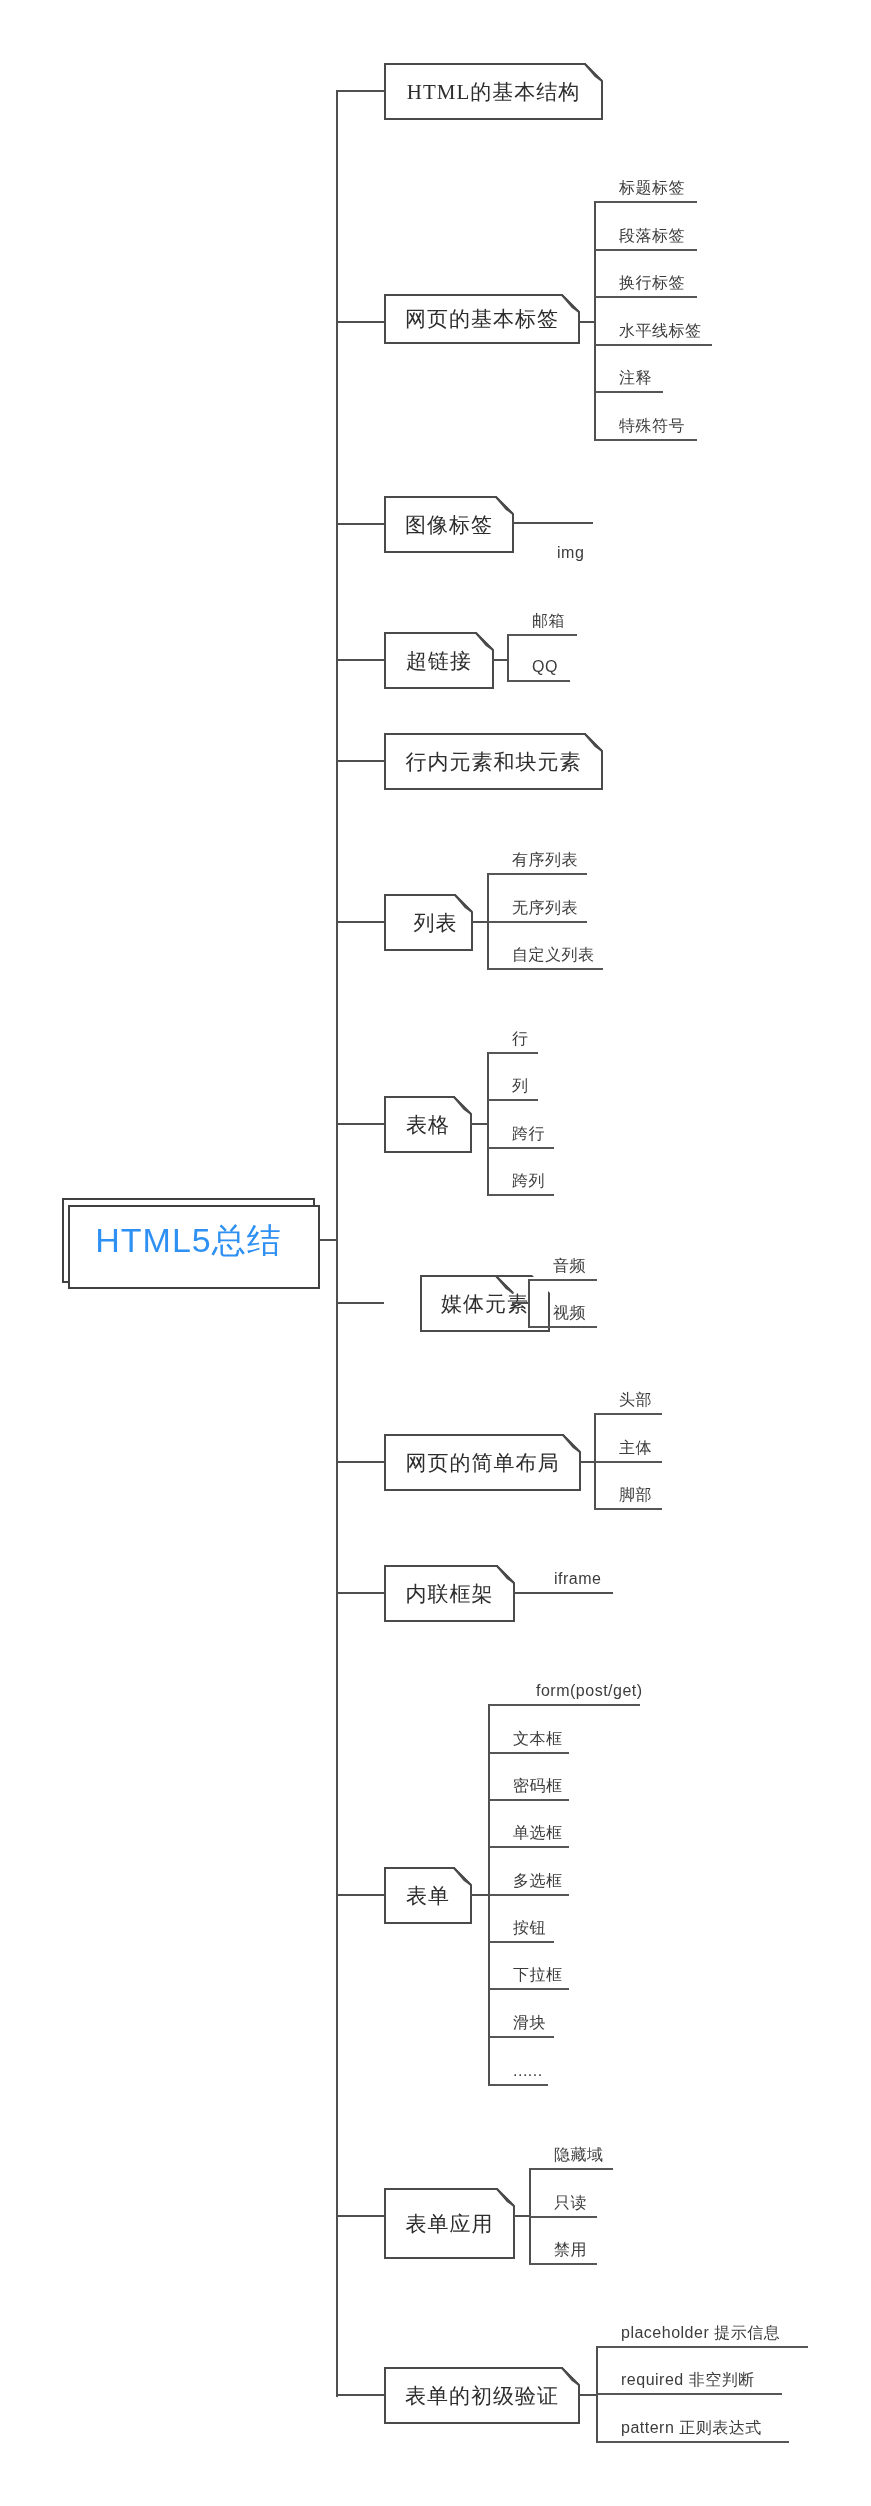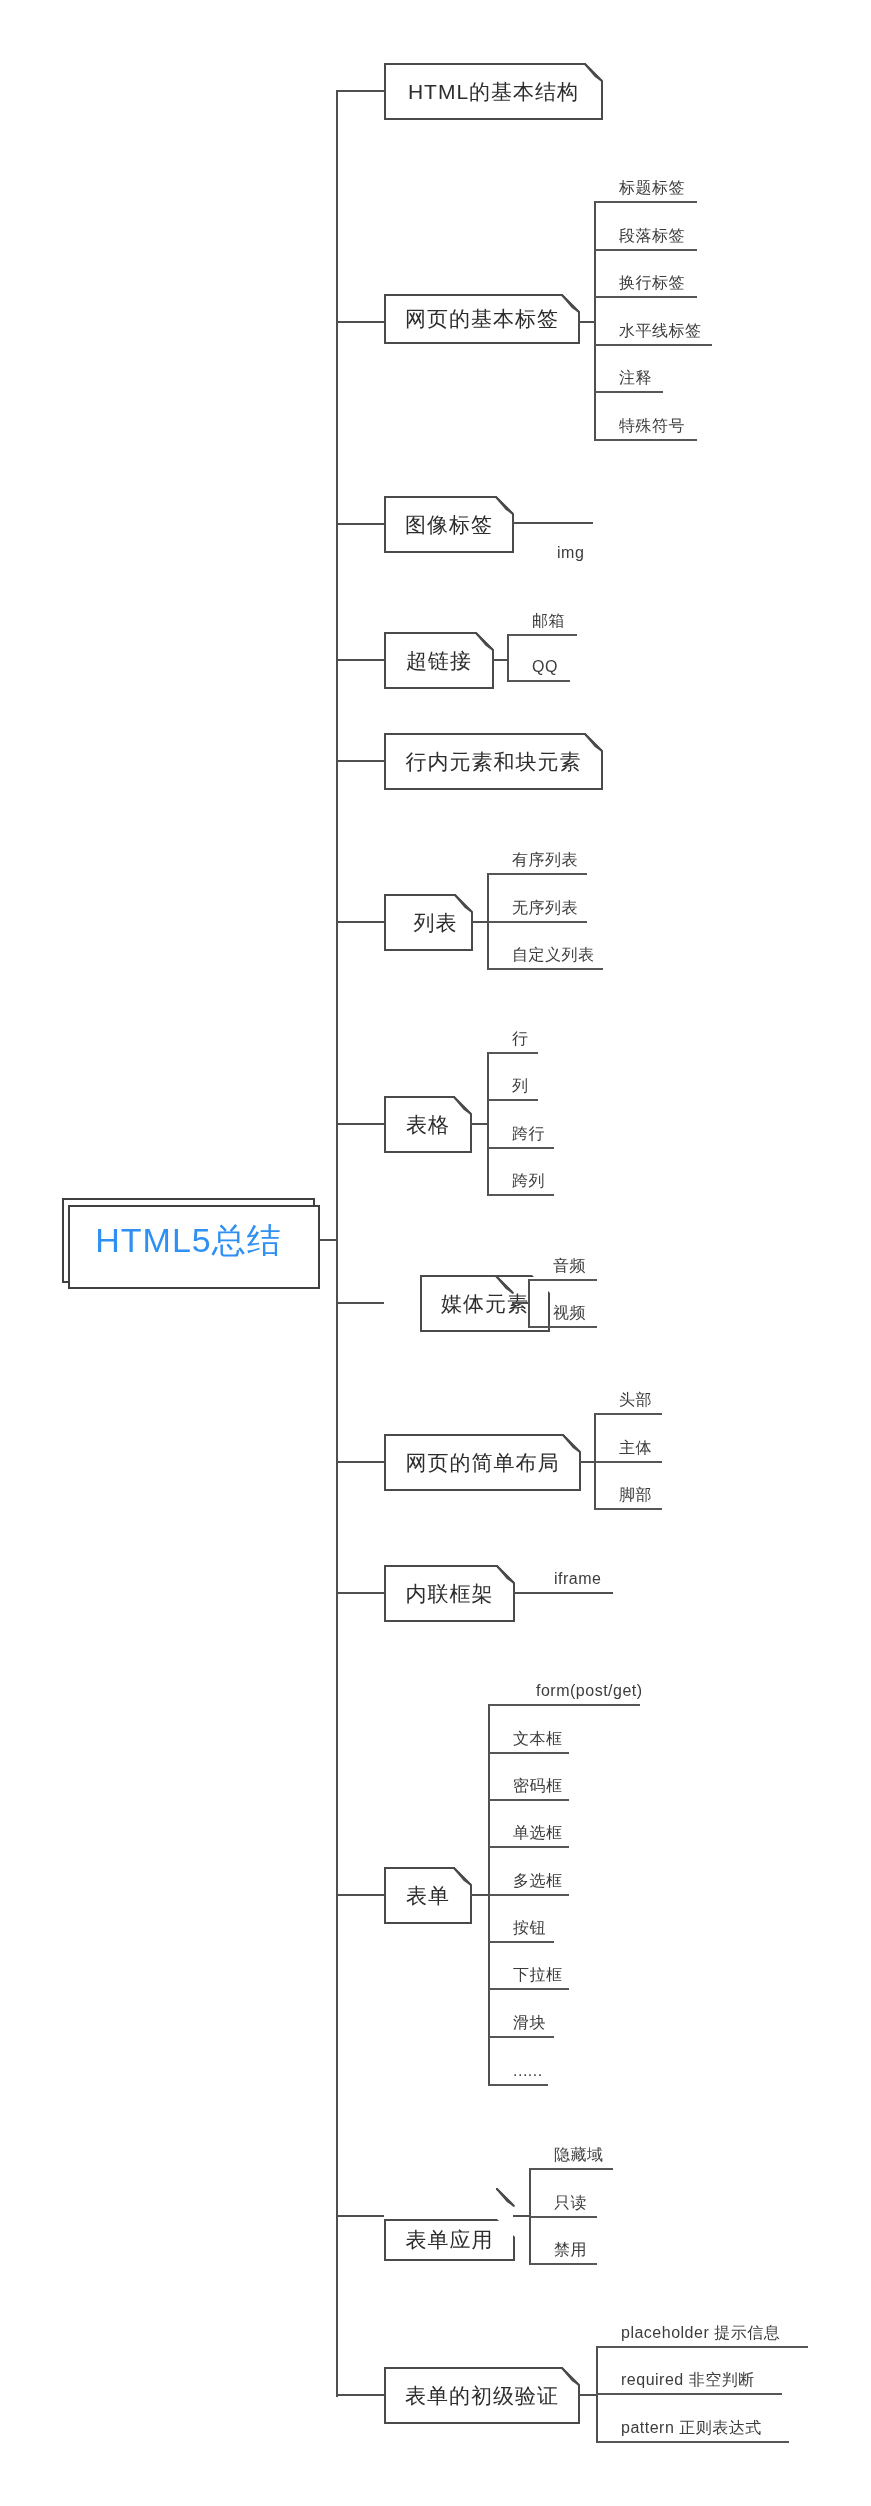--- a/index.html
+++ b/index.html
@@ -44,21 +44,21 @@
 
   <div class="line" style="left:336px;top:90px;width:2px;height:2307px;"></div>
 
   <div class="line" style="left:313px;top:1239px;width:25px;height:2px;"></div>
 
   <div class="root">
     <span style="color:#2e90f2;">HTML5总结</span>
   </div>
 
 <div class="line" style="left: 336px; top: 90px; width: 48px; height: 2px;"></div>
-    <div class="note-box" style="left: 384px; top: 63px; width: 219px; height: 57px;">
+    <div class="note-box" style="left: 384px; top: 63px; width: 219px; height: 57px; font-family: Liberation Serif, serif;">
       <span>HTML的基本结构</span>
     </div>
     <svg width="19" height="19" class="dogear" style="left: 584px; top: 63px; position: absolute;">
       <polygon points="0,0 11,13 18,18" fill="#ffffff" stroke="#4a4a4a" stroke-width="1.6" stroke-linejoin="round"></polygon>
       <line x1="0" y1="0" x2="18" y2="18" stroke="#4a4a4a" stroke-width="2"></line>
     </svg>
     <div class="line" style="left: 336px; top: 321px; width: 48px; height: 2px;"></div>
     <div class="note-box" style="left: 384px; top: 294px; width: 196px; height: 50px;">
       <span>网页的基本标签</span>
     </div>
@@ -208,21 +208,21 @@
     <div class="kid-label" style="left: 513px; top: 1870px;">多选框</div>
     <div class="kid-line" style="left: 489px; top: 1941px; width: 65px; height: 2px;"></div>
     <div class="kid-label" style="left: 513px; top: 1917px;">按钮</div>
     <div class="kid-line" style="left: 489px; top: 1988px; width: 80px; height: 2px;"></div>
     <div class="kid-label" style="left: 513px; top: 1964px;">下拉框</div>
     <div class="kid-line" style="left: 489px; top: 2036px; width: 65px; height: 2px;"></div>
     <div class="kid-label" style="left: 513px; top: 2012px;">滑块</div>
     <div class="kid-line" style="left: 489px; top: 2084px; width: 59px; height: 2px;"></div>
     <div class="kid-label" style="left: 513px; top: 2060px;">......</div>
     <div class="line" style="left: 336px; top: 2215px; width: 48px; height: 2px;"></div>
-    <div class="note-box" style="left: 384px; top: 2188px; width: 131px; height: 42px; margin-top: 31px;">
+    <div class="note-box" style="left: 384px; top: 2188px; width: 131px; height: 71px;">
       <span>表单应用</span>
     </div>
     <svg width="19" height="19" class="dogear" style="left: 496px; top: 2188px; position: absolute;">
       <polygon points="0,0 11,13 18,18" fill="#ffffff" stroke="#4a4a4a" stroke-width="1.6" stroke-linejoin="round"></polygon>
       <line x1="0" y1="0" x2="18" y2="18" stroke="#4a4a4a" stroke-width="2"></line>
     </svg>
     <div class="line" style="left: 513px; top: 2215px; width: 18px; height: 2px;"></div>
     <div class="line" style="left: 529px; top: 2168px; width: 2px; height: 97px;"></div>
     <div class="kid-line" style="left: 530px; top: 2168px; width: 83px; height: 2px;"></div>
     <div class="kid-label" style="left: 554px; top: 2144px;">隐藏域</div>

